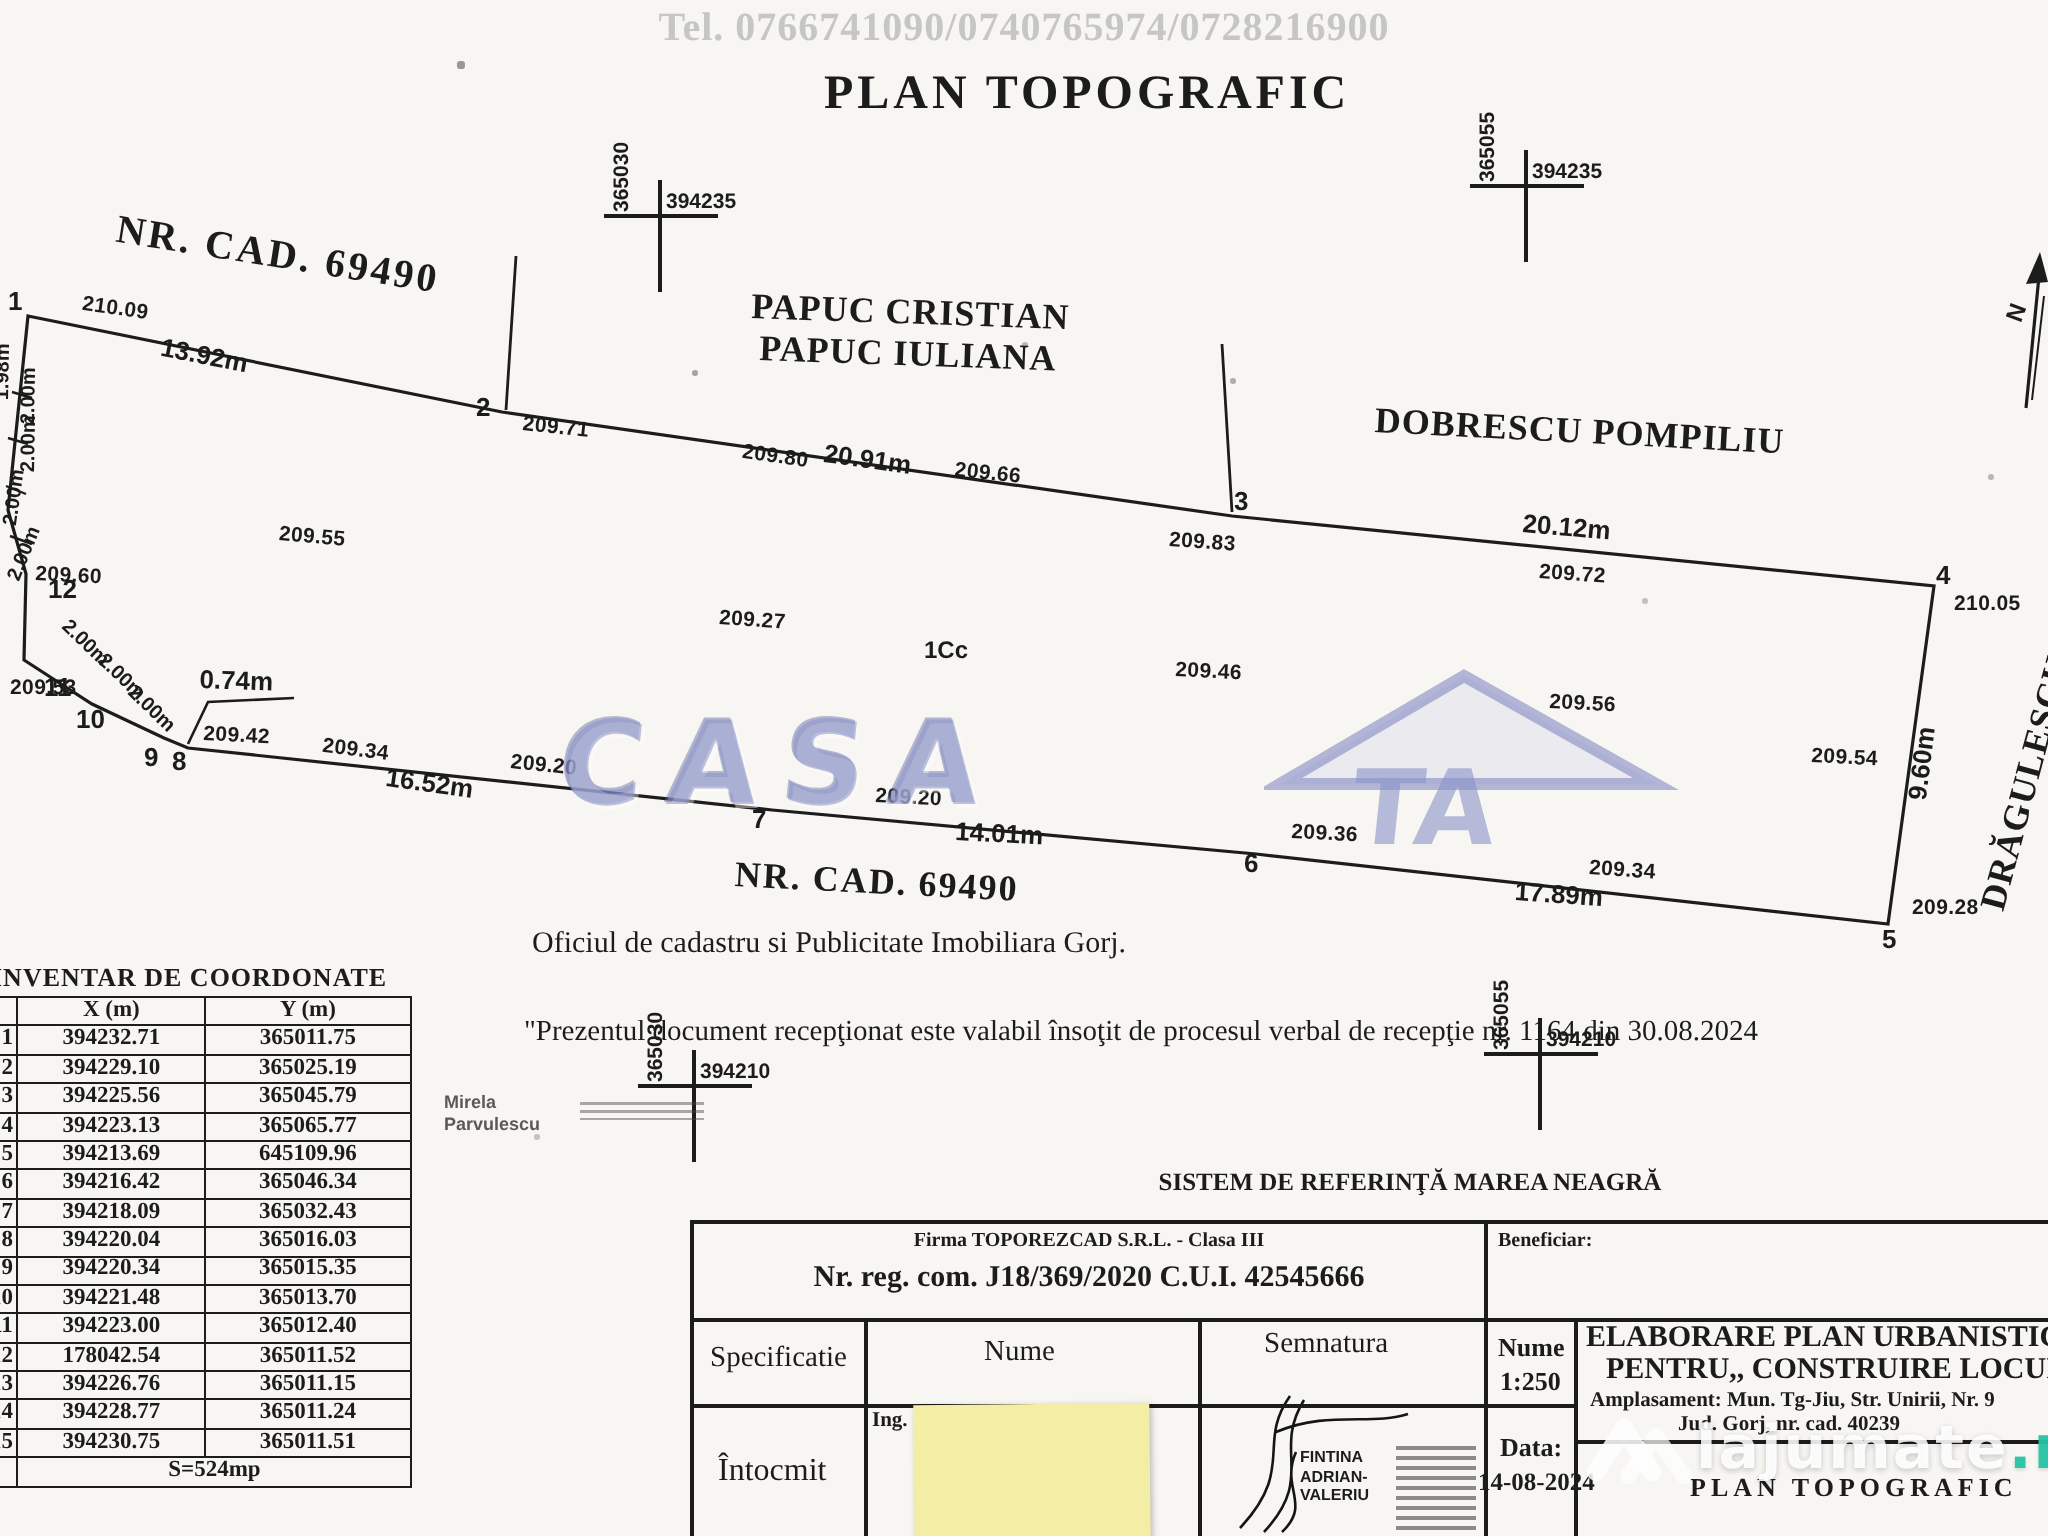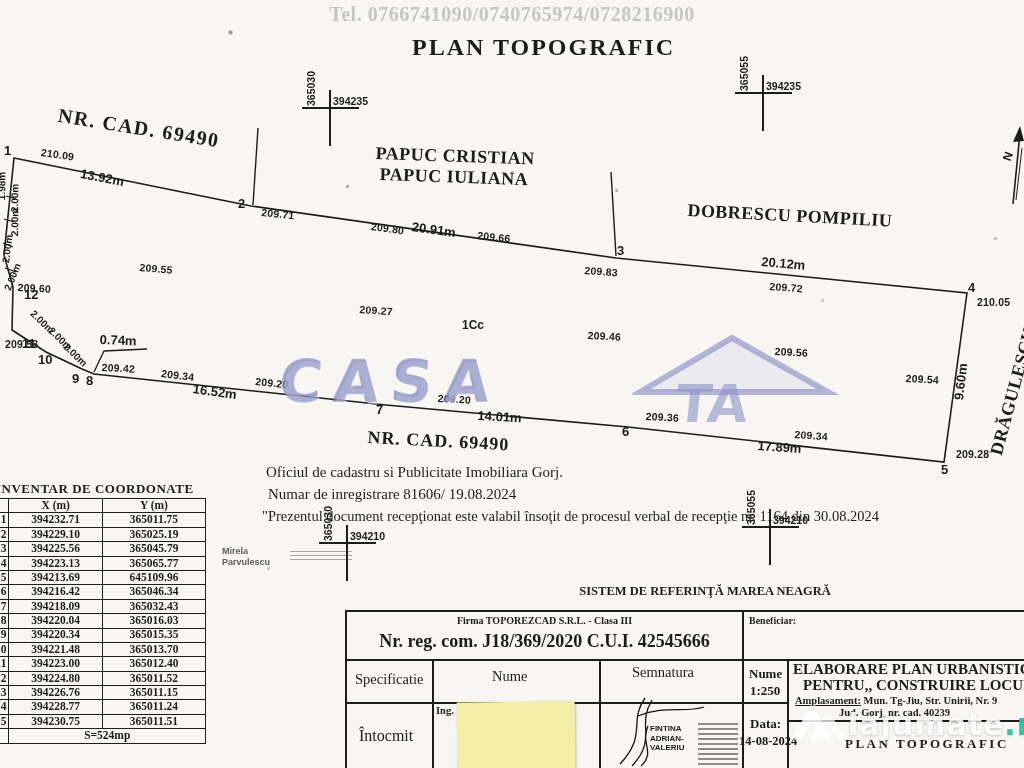--- a/index.html
+++ b/index.html
@@ -235,21 +235,21 @@
             <td>394221.48</td>
             <td>365013.70</td>
           </tr>
           <tr>
             <td class="pct">11</td>
             <td>394223.00</td>
             <td>365012.40</td>
           </tr>
           <tr>
             <td class="pct">12</td>
-            <td>394224.80</td>
+            <td>178042.54</td>
             <td>365011.52</td>
           </tr>
           <tr>
             <td class="pct">13</td>
             <td>394226.76</td>
             <td>365011.15</td>
           </tr>
           <tr>
             <td class="pct">14</td>
             <td>394228.77</td>
@@ -262,52 +262,51 @@
           </tr>
           <tr>
             <td class="pct"></td>
             <td colspan="2">S=524mp</td>
           </tr>
         </tbody>
     </table>
   </div>
 
   <div class="note-line" style="left:266px;top:464px">Oficiul de cadastru si Publicitate Imobiliara Gorj.</div>
-  <div class="note-line" style="left:268px;top:486px">Numar de inregistrare  81606/ 19.08.2024</div>
   <div class="note-line" style="left:262px;top:508px;font-size:14.5px">"Prezentul document recepţionat este valabil însoţit de procesul verbal de recepţie nr. 1164 din 30.08.2024</div>
   <div class="sistem" style="top:584px">SISTEM DE REFERINŢĂ MAREA NEAGRĂ</div>
 
   <div class="stamp" style="left:222px;top:546px">
     <div>Mirela</div>
     <div>Parvulescu</div>
   </div>
   <div class="smudge" style="left:290px;top:551px;width:62px;height:9px"></div>
 
   <div id="tblock">
     <div class="vl" style="left:395px;top:0;width:2px;height:160px"></div>
     <div class="vl" style="left:440px;top:47px;width:2px;height:113px"></div>
     <div class="vl" style="left:85px;top:47px;width:2px;height:113px"></div>
     <div class="vl" style="left:252px;top:47px;width:2px;height:113px"></div>
     <div class="hl" style="left:0;top:47px;width:700px;height:2px"></div>
     <div class="hl" style="left:0;top:90px;width:442px;height:2px"></div>
     <div class="hl" style="left:440px;top:108px;width:260px;height:2px"></div>
 
     <div class="t firm" style="top:4px;font-size:10px">Firma TOPOREZCAD S.R.L. - Clasa III</div>
-    <div class="t firm" style="top:20px;font-size:18px">Nr. reg. com. J18/369/2020  C.U.I. 42545666</div>
+    <div class="t firm" style="top:20px;font-size:15px">Nr. reg. com. J18/369/2020  C.U.I. 42545666</div>
     <div class="t" style="left:402px;top:3px;font:bold 10px 'Liberation Serif',serif">Beneficiar:</div>
 
     <div class="t" style="left:8px;top:60px;font-size:14.5px">Specificatie</div>
     <div class="t" style="left:145px;top:57px;font-size:14.5px">Nume</div>
     <div class="t" style="left:285px;top:53px;font-size:14.5px">Semnatura</div>
     <div class="t" style="left:402px;top:54px;font:bold 13px 'Liberation Serif',serif">Nume</div>
     <div class="t" style="left:403px;top:71px;font:bold 13px 'Liberation Serif',serif">1:250</div>
 
     <div class="t" style="left:446px;top:49px;font:bold 15px 'Liberation Serif',serif">ELABORARE PLAN URBANISTIC ZON</div>
     <div class="t" style="left:456px;top:65px;font:bold 15px 'Liberation Serif',serif">PENTRU,, CONSTRUIRE LOCUINŢ</div>
-    <div class="t" style="left:448px;top:83px;font:bold 10.5px 'Liberation Serif',serif"><span style="text-decoration:underline">Amplasament:</span><span> Mun. Tg-Jiu, Str. Unirii, Nr. 9</span></div>
+    <div class="t" style="left:448px;top:83px;font:bold 10.5px 'Liberation Serif',serif"><span style="">Amplasament:</span><span> Mun. Tg-Jiu, Str. Unirii, Nr. 9</span></div>
     <div class="t" style="left:492px;top:95px;font:bold 10.5px 'Liberation Serif',serif">Jud. Gorj, nr. cad. 40239</div>
 
     <div class="t" style="left:12px;top:116px;font-size:16px">Întocmit</div>
     <div class="t" style="left:89px;top:93px;font:bold 10.5px 'Liberation Serif',serif">Ing.</div>
     <div class="sticky"></div>
     <div class="t" style="left:303px;top:112px;font:bold 8px 'Liberation Sans',sans-serif;line-height:9.5px">
       <div>FINTINA</div>
       <div>ADRIAN-</div>
       <div>VALERIU</div>
     </div>

